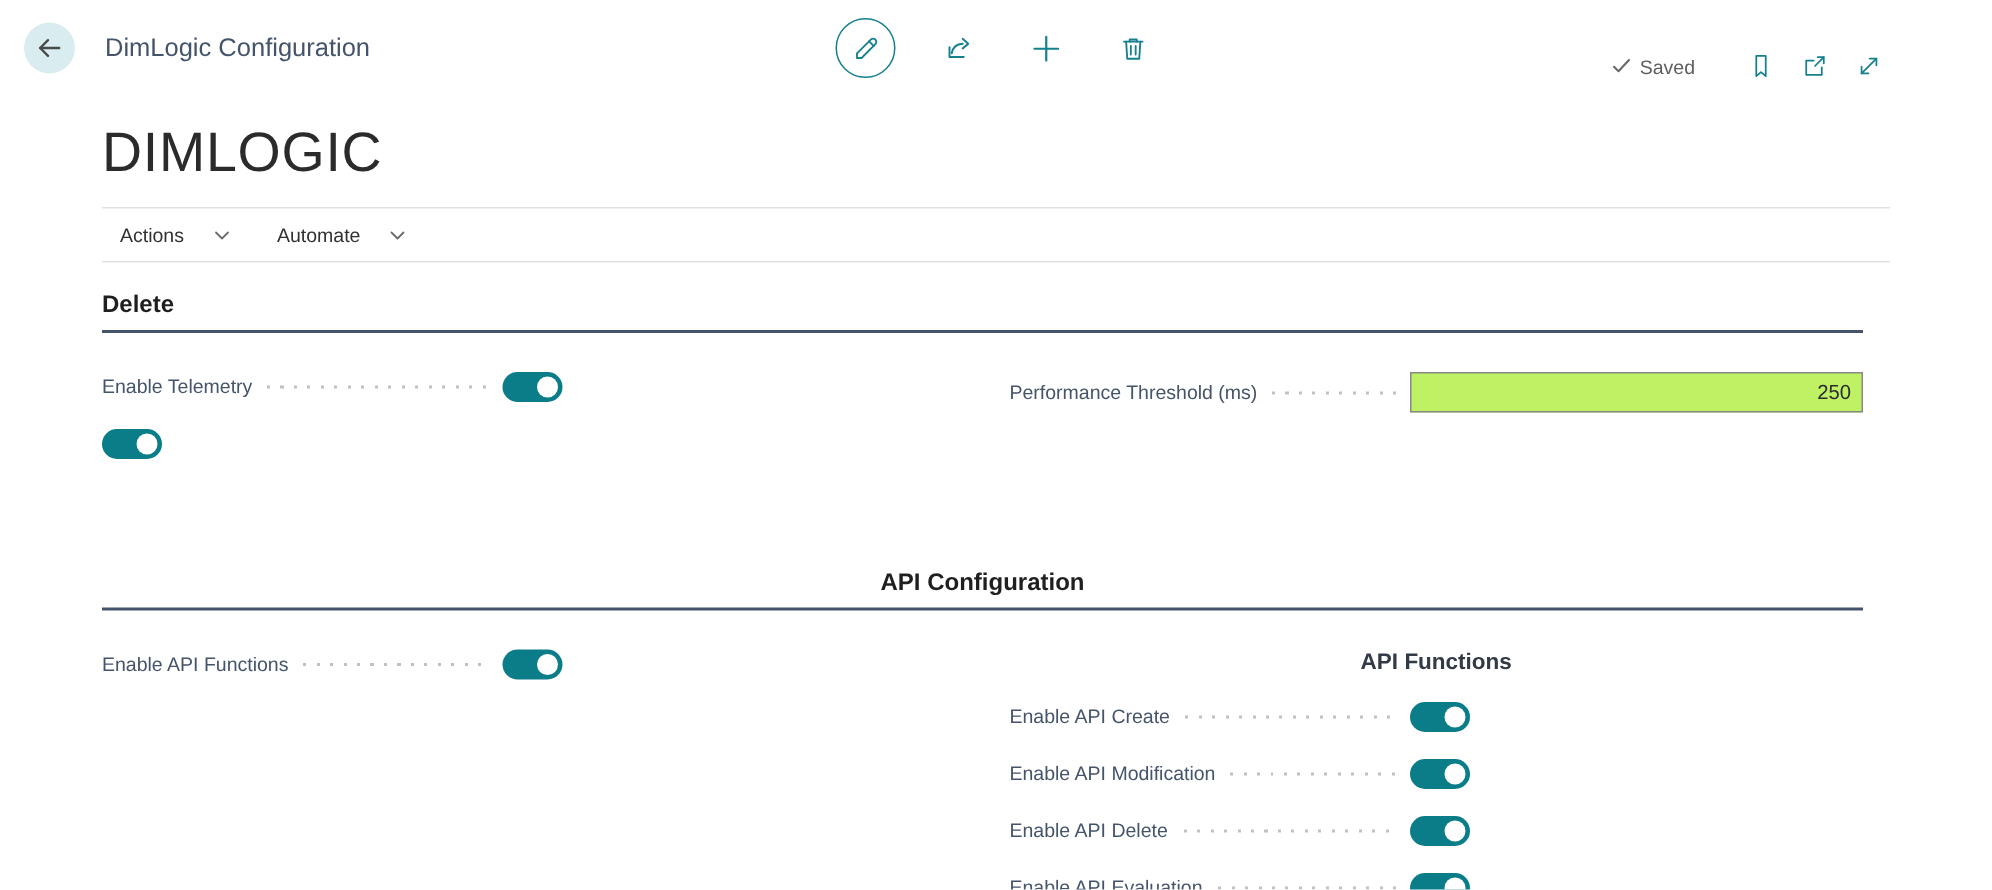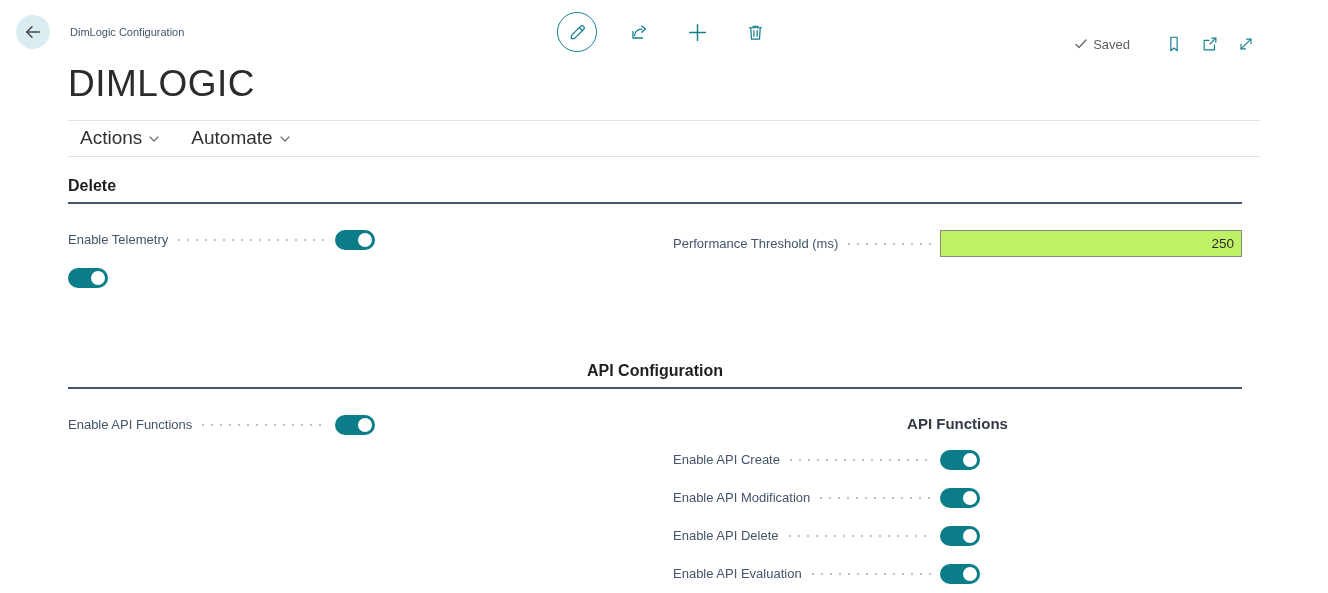--- a/index.html
+++ b/index.html
@@ -5,37 +5,37 @@
   * { margin:0; padding:0; box-sizing:border-box; }
   html,body { width:1328px; height:593px; background:#fff; overflow:hidden;
     font-family:"Liberation Sans","DejaVu Sans",sans-serif; }
   .app { position:relative; width:1328px; height:593px; background:#fff; }
 
   
   .topbar { position:relative; height:64px; display:flex; align-items:center; }
   .topbar-left { display:flex; align-items:center; gap:20px; padding-left:16px; }
   .back-btn { width:34px; height:34px; border-radius:50%; border:none; cursor:pointer;
     background:#d9edf0; display:flex; align-items:center; justify-content:center; color:#4a4a4a; }
-  .breadcrumb { font-size:11px; color:#44546a; cursor:pointer; }
+  .breadcrumb { font-size:17px; color:#44546a; cursor:pointer; }
   .topbar-center { position:absolute; left:50%; top:0; height:64px; transform:translateX(-50%);
     display:flex; align-items:center; gap:26px; }
   .icon-btn { background:transparent; border:none; cursor:pointer; color:#15808e;
     width:32px; height:32px; display:flex; align-items:center; justify-content:center; }
   .edit-circle { width:40px; height:40px; border:1.5px solid #15808e; border-radius:50%; }
   .topbar-right { position:absolute; right:66px; top:12px; height:64px; display:flex; align-items:center; gap:4px; }
   .saved { display:flex; align-items:center; gap:5px; color:#605e5c; font-size:13px; margin-right:24px; }
 
   
-  .page-title { margin:0 0 0 68px; font-size:37px; font-weight:300; color:#2b2b2b;
+  .page-title { margin:18px 0 0 68px; font-size:37px; font-weight:300; color:#2b2b2b;
     letter-spacing:0.5px; line-height:1.1; }
 
   
   .menubar { margin:15px 68px 0 68px; height:37px; border-top:1px solid #e3e1df; border-bottom:1px solid #e3e1df;
     display:flex; align-items:center; gap:32px; padding-left:12px; }
-  .menu-item { display:flex; align-items:center; gap:7px; font-size:19px; color:#323130; cursor:pointer; }
+  .menu-item { display:flex; align-items:center; gap:20px; font-size:13px; color:#323130; cursor:pointer; }
   .menu-item .chev { color:#6d6b68; margin-top:2px; }
 
   
   .content { padding:0 86px 0 68px; }
   .section { margin-top:20px; }
   .section + .section { margin-top:56px;text-align:center; }
   .section-title { font-size:16px; font-weight:700; color:#1f1f1f; padding-bottom:7px;
     border-bottom:2px solid #44546a; }
   .section-grid { display:grid; grid-template-columns:1fr 1fr; column-gap:36px; margin-top:26px; }
 

